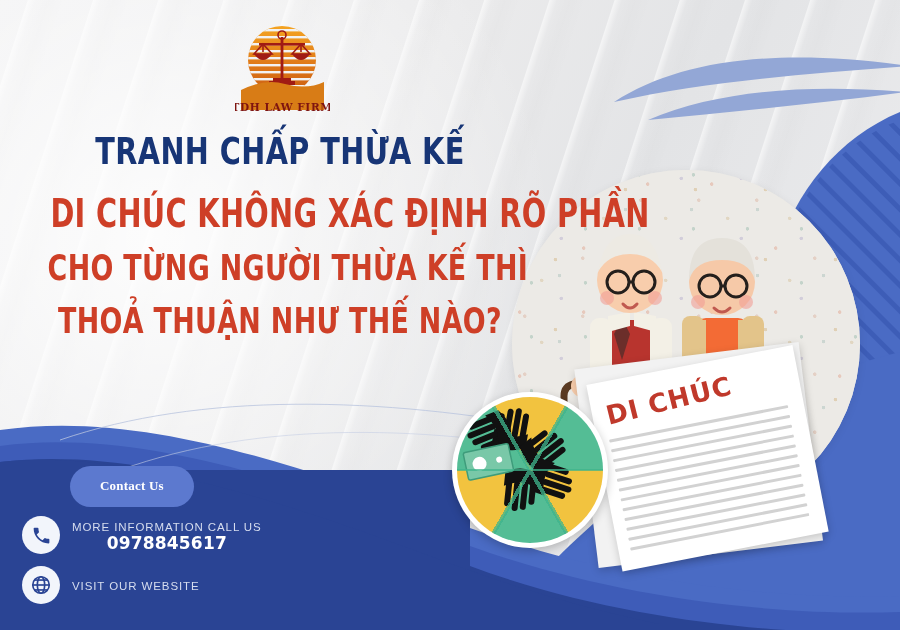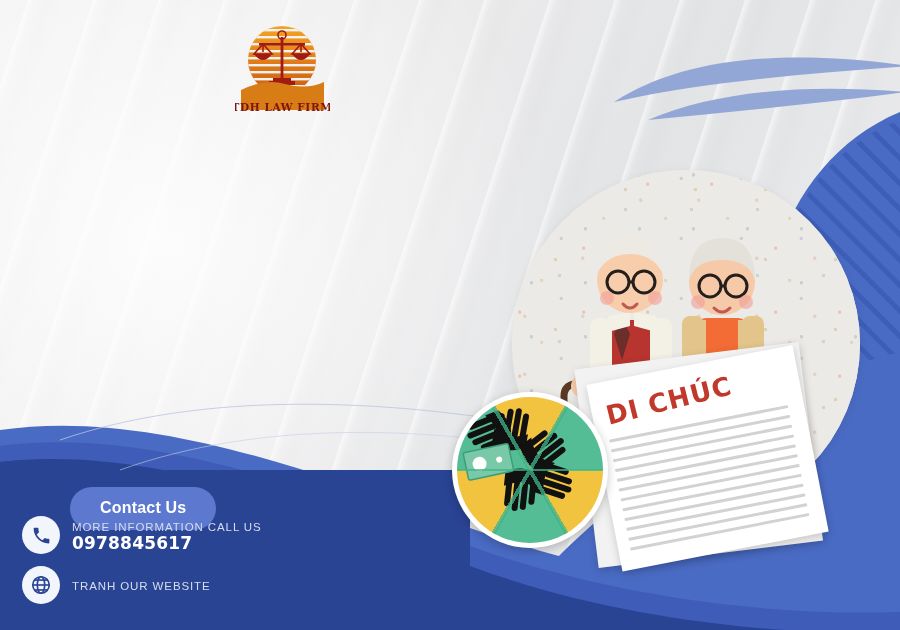--- a/index.html
+++ b/index.html
@@ -171,40 +171,39 @@
   .h-sub.l3 { font-size:36px; transform:scaleX(.83); margin-top:17px; }
 
   
   .cta {
     position:absolute; left:70px; top:466px;
     padding:12px 30px 13px;
     background:#5C79CF;
     color:#ffffff;
     border:none;
     border-radius:22px;
-    font-family:Liberation Sans, sans-serif;
-    font-size:16px;
+    font-family:Liberation Serif, serif;
+    font-size:13px;
     font-weight:bold;
     letter-spacing:.2px;
     cursor:pointer;
     z-index:11;
-    margin-top:21px;
   }
 
   
   .footer { position:absolute; left:22px; bottom:14px; z-index:11; }
   .frow { display:flex; align-items:center; gap:12px; margin-bottom:12px; }
   .fico {
     width:38px; height:38px; border-radius:50%;
     background:#f2f5fb;
     display:flex; align-items:center; justify-content:center;
     flex:0 0 38px;
   }
   .fico svg { display:block; }
-  .ftext { line-height:1.12; }
+  .ftext { line-height:1.12;text-align:center; }
   .flabel {
     font-family:"Liberation Sans", sans-serif;
     font-size:11.5px;
     letter-spacing:.9px;
     color:#d6ddef;
     font-weight:normal;
   }
   .fvalue {
     font-family:"DejaVu Sans", sans-serif;
     font-size:17px;
@@ -425,20 +424,26 @@
         <rect x="38" y="60" width="18" height="3" stroke="none"></rect>
         <rect x="34" y="63" width="26" height="4" stroke="none"></rect>
       </g>
       <g>
         <path d="M6 72 q24 -12 44 -6 q22 6 39 -2 l0 28 l-83 0 z" fill="#D87C16"></path>
         <text x="47" y="93" text-anchor="middle" font-family="DejaVu Serif, serif" font-size="10.5" font-weight="bold" letter-spacing="0.6" fill="#7E1410">TDH LAW FIRM</text>
       </g>
     </svg>
   </div>
 
+  <div class="headlines">
+    <div class="h-main">TRANH CHẤP THỪA KẾ</div>
+    <div class="h-sub l1">DI CHÚC KHÔNG XÁC ĐỊNH RÕ PHẦN</div>
+    <div class="h-sub l2">CHO TỪNG NGƯỜI THỪA KẾ THÌ</div>
+    <div class="h-sub l3">THOẢ THUẬN NHƯ THẾ NÀO?</div>
+  </div>
 
   <button class="cta">Contact Us</button>
 
   <div class="footer">
 
     <div class="frow">
       <span class="fico">
         <svg width="21" height="21" viewBox="0 0 24 24" fill="#2A4494">
           <path d="M6.6 10.8c1.4 2.8 3.8 5.1 6.6 6.6l2.2-2.2c.3-.3.7-.4 1-.2 1.2.4 2.4.6 3.6.6.6 0 1 .4 1 1V20c0 .6-.4 1-1 1C10.6 21 3 13.4 3 4c0-.6.4-1 1-1h3.5c.6 0 1 .4 1 1 0 1.3.2 2.5.6 3.6.1.3 0 .7-.2 1l-2.3 2.2z"></path>
         </svg>
@@ -453,18 +458,18 @@
       <span class="fico">
         <svg width="22" height="22" viewBox="0 0 24 24" fill="none" stroke="#2A4494" stroke-width="1.8">
           <circle cx="12" cy="12" r="9"></circle>
           <ellipse cx="12" cy="12" rx="4" ry="9"></ellipse>
           <line x1="3" y1="12" x2="21" y2="12"></line>
           <line x1="4.8" y1="6.6" x2="19.2" y2="6.6"></line>
           <line x1="4.8" y1="17.4" x2="19.2" y2="17.4"></line>
         </svg>
       </span>
       <span class="ftext">
-        <span class="flabel">TRANH OUR WEBSITE</span><br>
+        <span class="flabel">VISIT OUR WEBSITE</span><br>
       </span>
     </div>
 
   </div>
 </div>
 
 </body></html>

